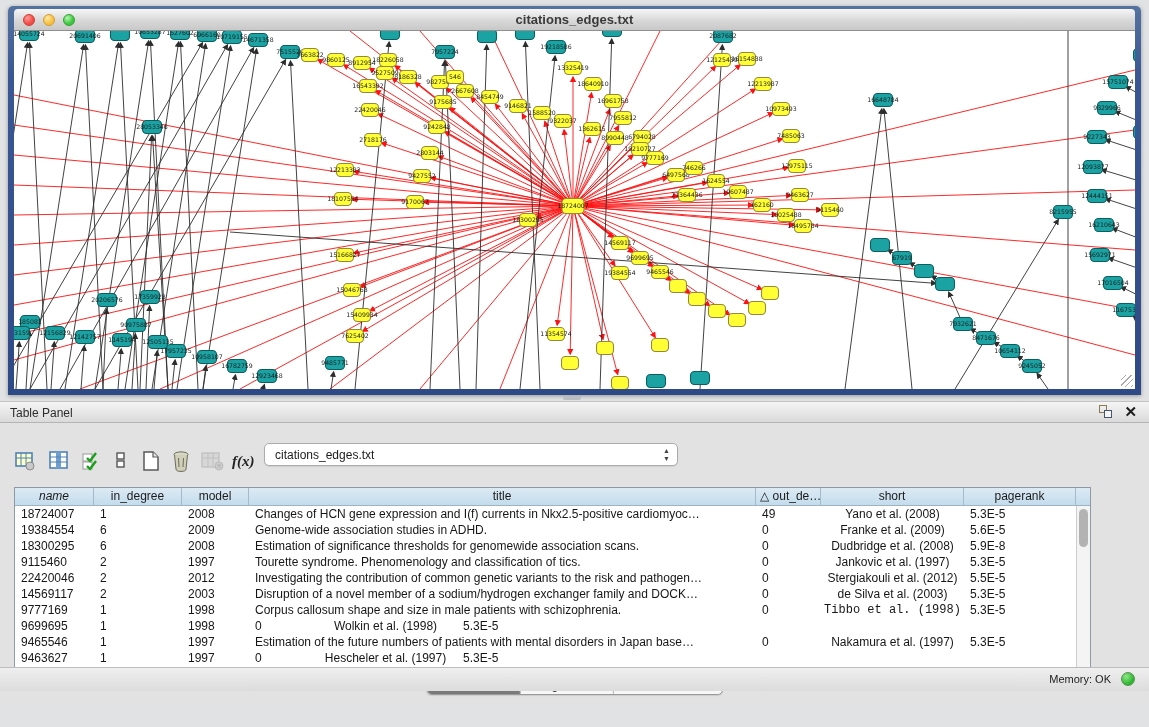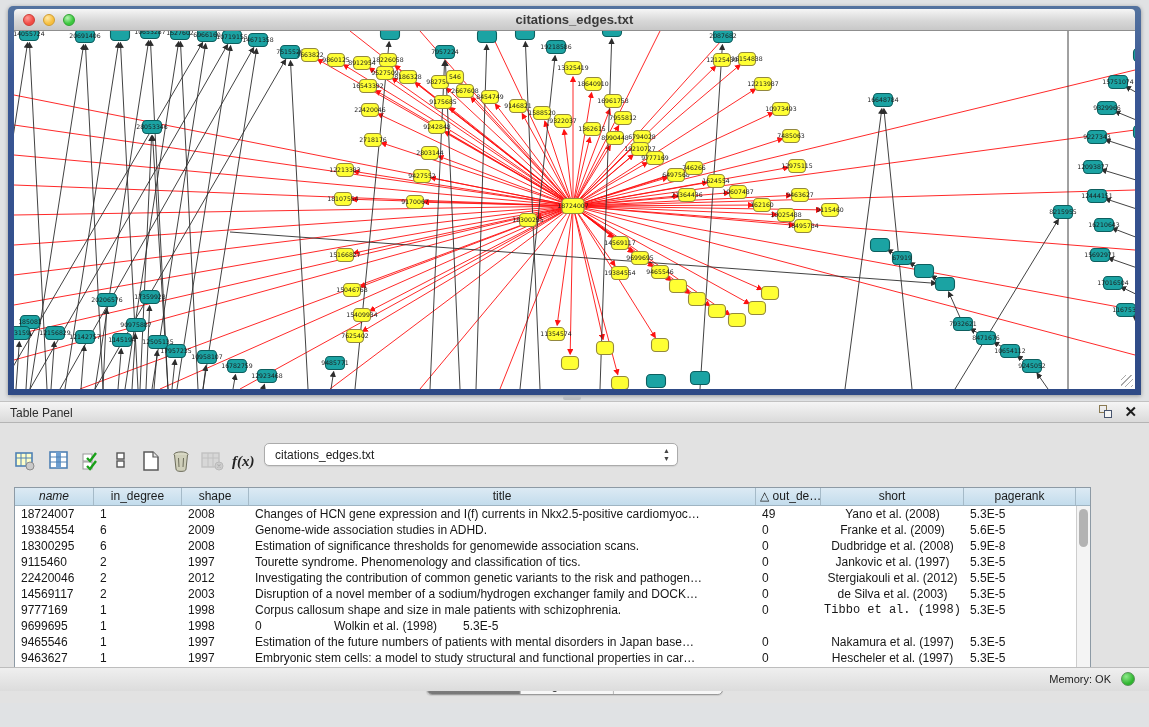--- a/index.html
+++ b/index.html
@@ -823,21 +823,21 @@
       <div class="combo">
         <span>citations_edges.txt</span>
         <span class="arrows">▲<br>▼</span>
       </div>
     </div>
 
     <div class="data-table">
       <div class="thead" id="thead">
           <div class="th" style="width: 79px; font-style: italic;">name</div>
           <div class="th" style="width: 88px;">in_degree</div>
-          <div class="th" style="width: 67px;">shape</div>
+          <div class="th" style="width: 67px;">model</div>
           <div class="th" style="width: 507px;">title</div>
           <div class="th sorted" style="width: 65px;">△ out_de…</div>
           <div class="th" style="width: 143px;">short</div>
           <div class="th" style="width: 112px;">pagerank</div>
         </div>
       <div class="tbody" id="tbody">
           <div class="tr">
             <div class="td" style="width: 79px;">18724007</div>
             <div class="td" style="width: 88px;">1</div>
             <div class="td" style="width: 67px;">2008</div>
@@ -914,21 +914,20 @@
             <div class="td" style="width: 67px;">1997</div>
             <div class="td" style="width: 507px;">Estimation of the future numbers of patients with mental disorders in Japan base…</div>
             <div class="td" style="width: 65px;">0</div>
             <div class="td center" style="width: 143px;">Nakamura et al. (1997)</div>
             <div class="td" style="width: 112px;">5.3E-5</div>
           </div>
           <div class="tr">
             <div class="td" style="width: 79px;">9463627</div>
             <div class="td" style="width: 88px;">1</div>
             <div class="td" style="width: 67px;">1997</div>
-            <div class="td" style="width: 507px;">Embryonic stem cells: a model to study structural and functional properties in car…</div>
             <div class="td" style="width: 65px;">0</div>
             <div class="td center" style="width: 143px;">Hescheler et al. (1997)</div>
             <div class="td" style="width: 112px;">5.3E-5</div>
           </div>
         </div>
       <div class="vscroll">
         <div class="vthumb"></div>
       </div>
     </div>
 

